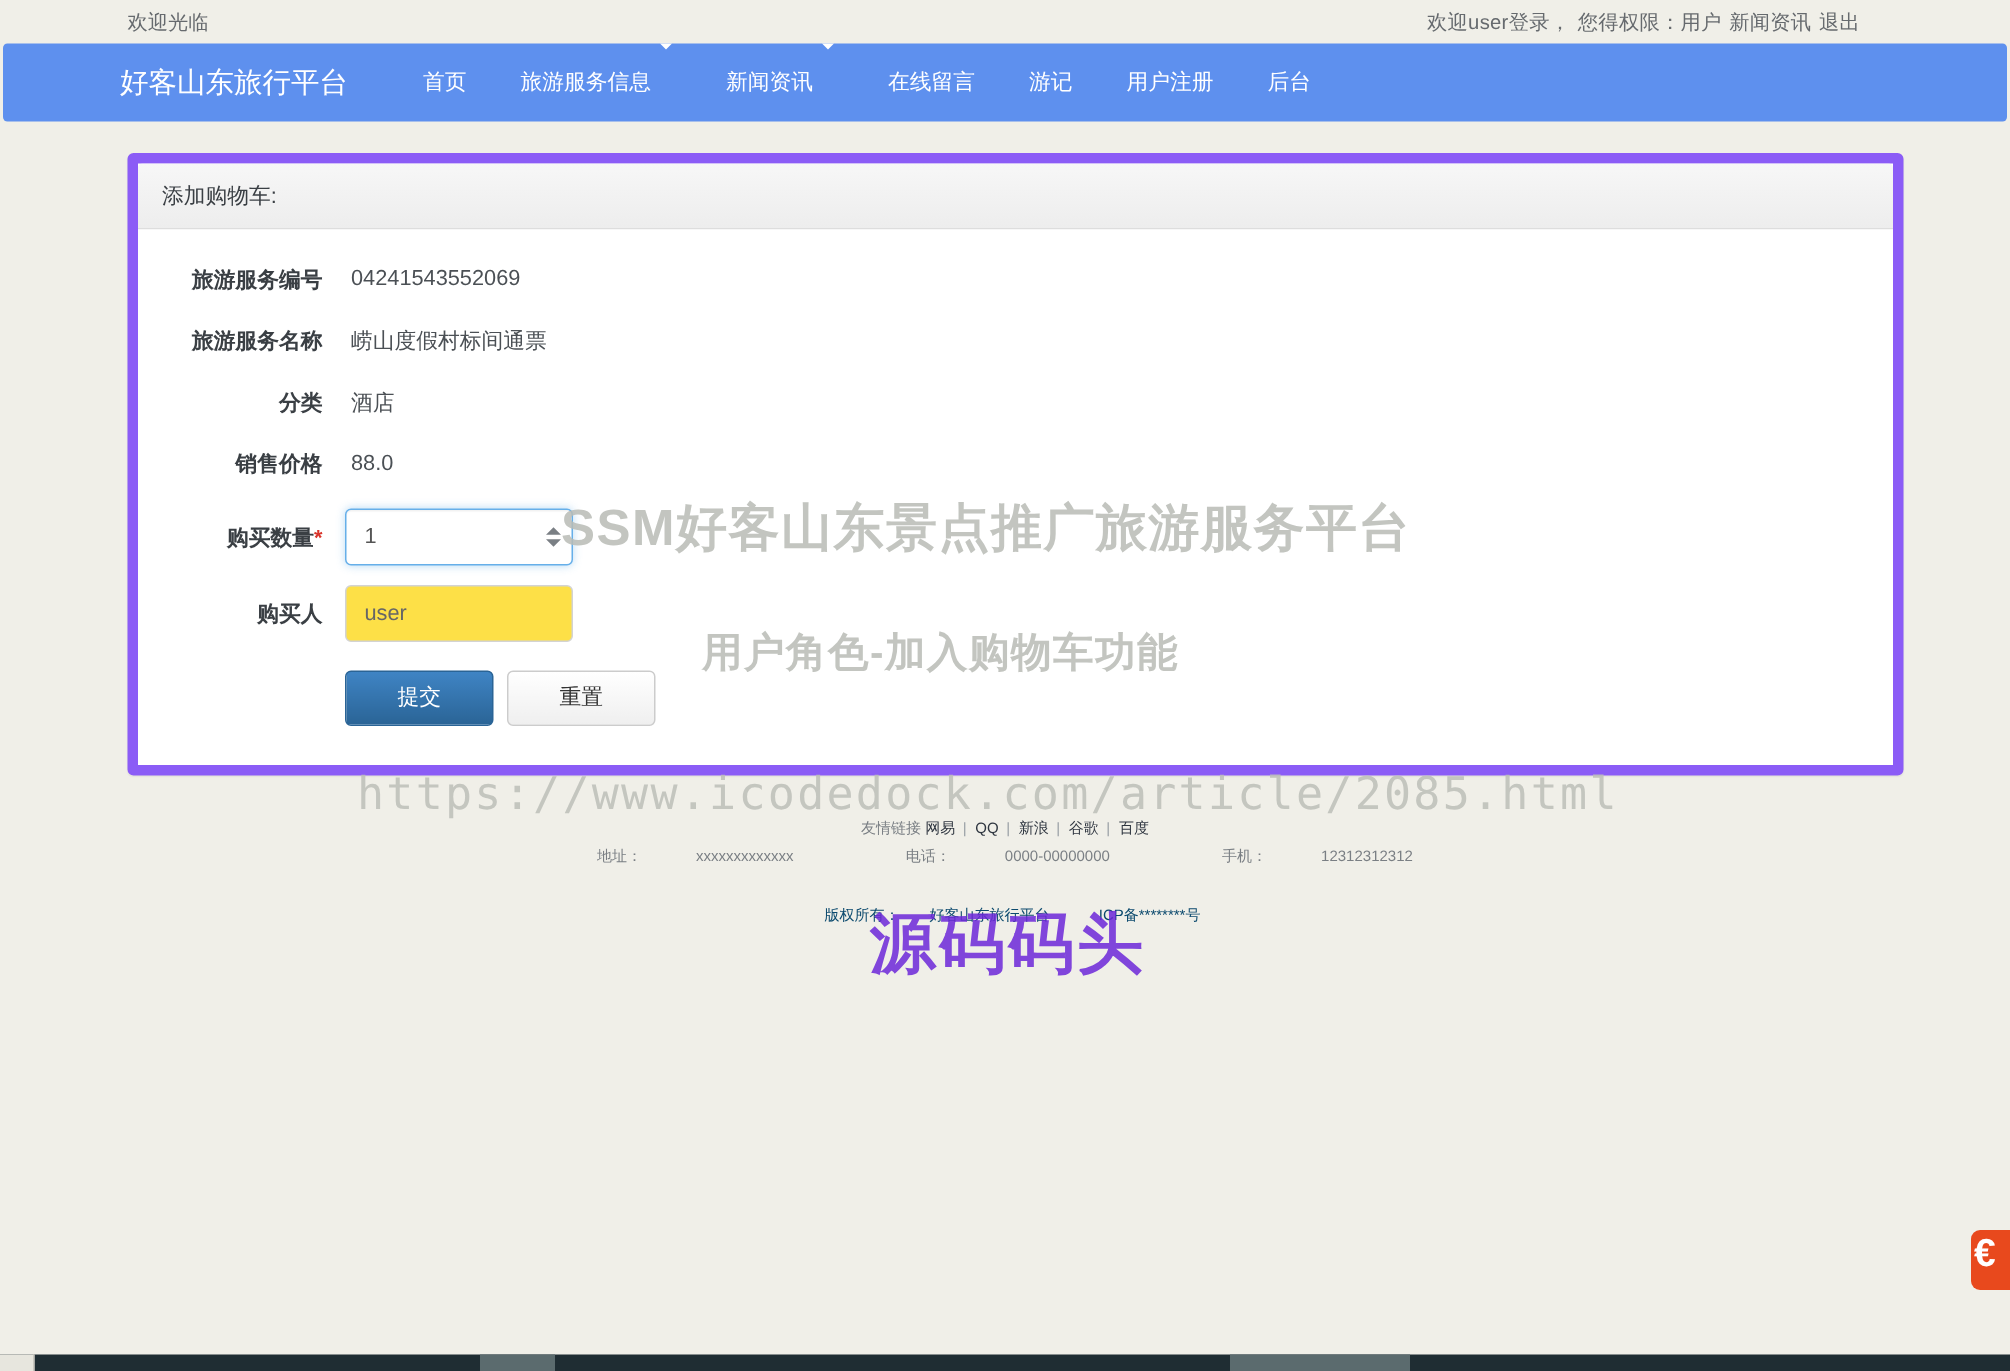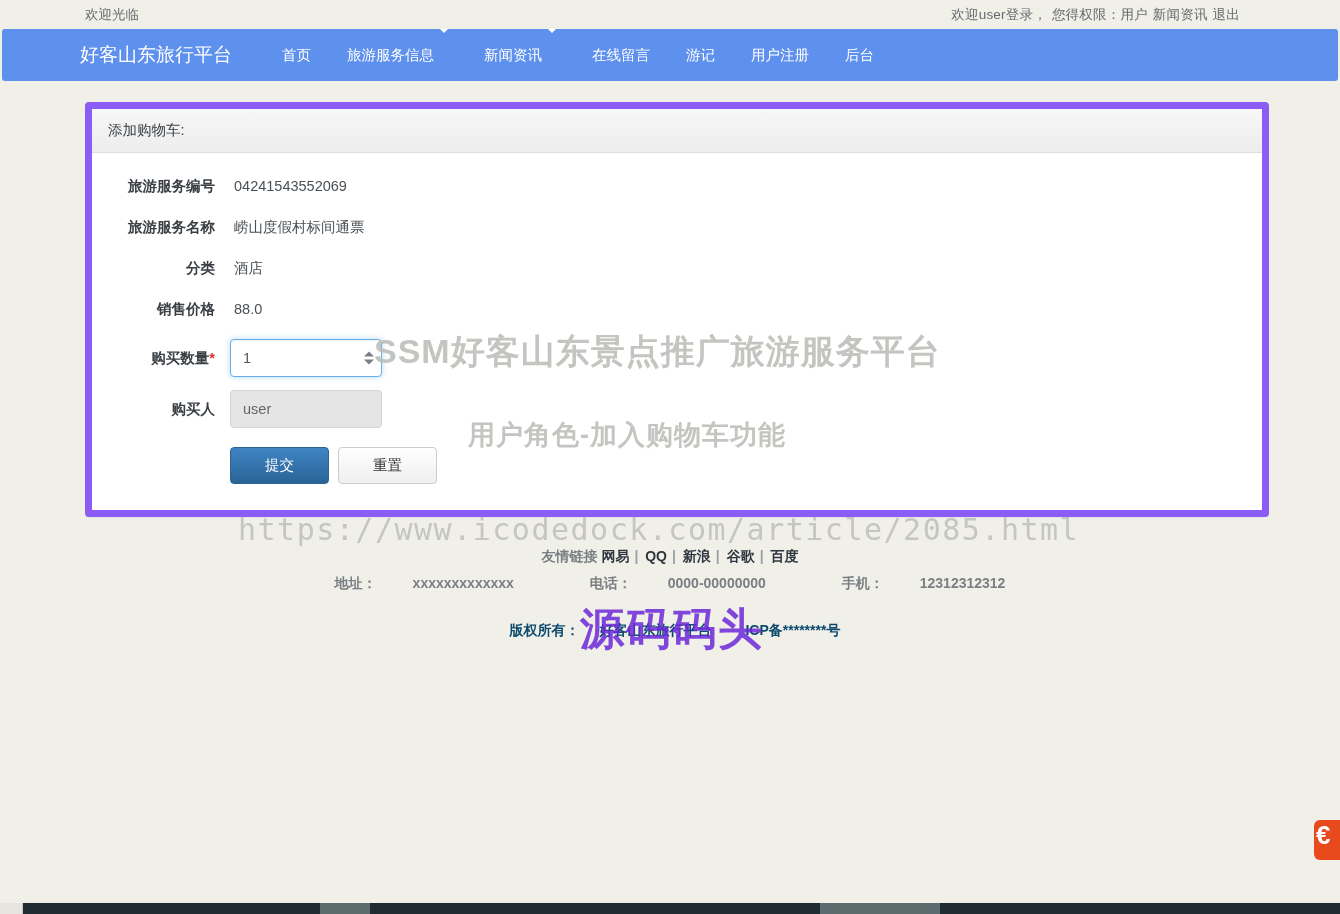--- a/index.html
+++ b/index.html
@@ -152,21 +152,21 @@
 
   .text-input-disabled {
     width: 152px;
     height: 38px;
     box-sizing: border-box;
     border: 1px solid #d3d3d3;
     border-radius: 4px;
     padding: 6px 12px;
     font-size: 14.5px;
     color: #666;
-    background: #e5e5e5;
+    background: #fde047;
     font-family: "Liberation Sans", sans-serif;
     outline: none;
   }
 
   .btn-row {
     display: flex;
     gap: 9px;
     padding-left: 122px;
     margin-top: 18px;
   }
@@ -187,23 +187,22 @@
     background: linear-gradient(to bottom, #ffffff 0%, #efefef 100%);
     border: 1px solid #ccc;
     color: #333;
   }
 
   
   .footer {
     margin-top: 26px;
     text-align: center;
     color: #7a7f84;
-    font-size: 14px;
+    font-size: 10px;
     line-height: 1.9;
-    font-weight: bold;
   }
   .footer a { color: #2f3640; text-decoration: none; cursor: pointer; }
   .f-links span.pipe { color: #9aa0a6; margin: 0 3px 0 5px; }
   .f-contact span { margin: 0 18px; }
   .f-copy { margin-top: 20px; color: #0c4a6e; }
   .f-copy span { margin: 0 10px; }
 
   
   .wm {
     position: absolute;

